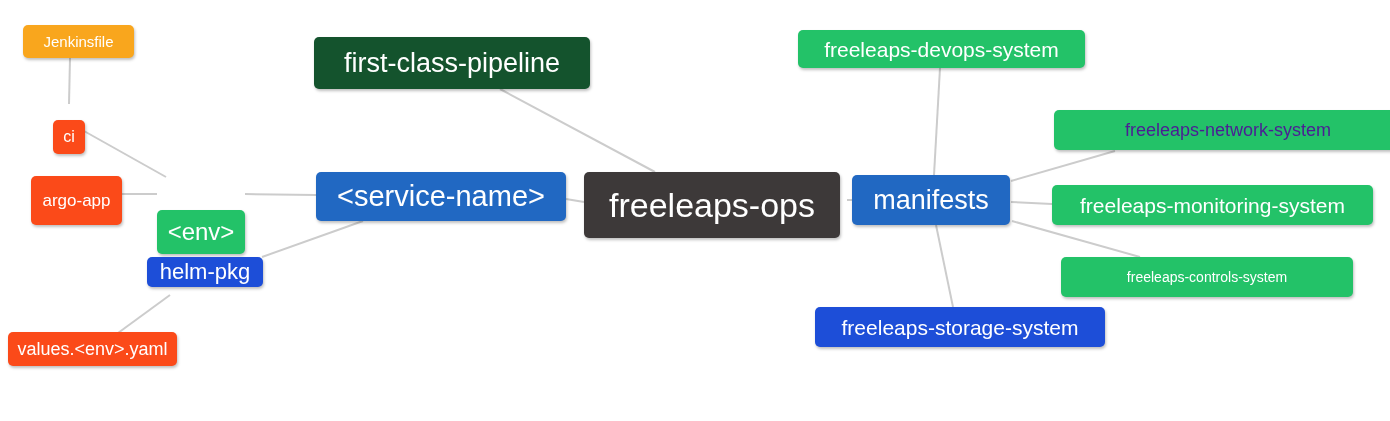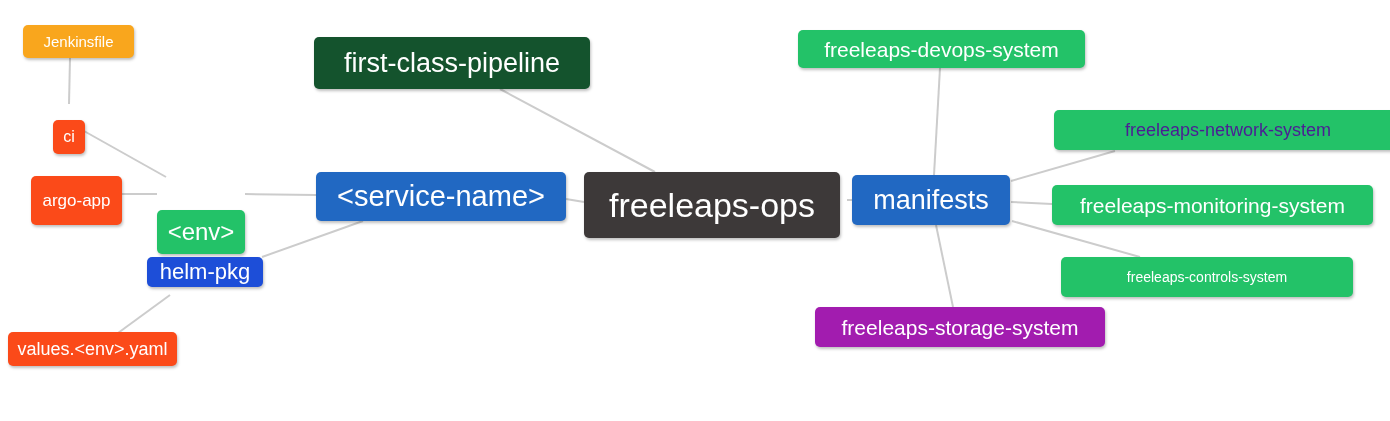--- a/index.html
+++ b/index.html
@@ -95,16 +95,16 @@
     </div>
     <div class="node" style="left: 1054px; top: 110px; width: 348px; height: 40px; background: rgb(35, 194, 104); font-size: 18px; color: #4c1d95;">
       <span>freeleaps-network-system</span>
     </div>
     <div class="node" style="left: 1052px; top: 185px; width: 321px; height: 40px; background: rgb(35, 194, 104); font-size: 21px; color: rgb(255, 255, 255);">
       <span>freeleaps-monitoring-system</span>
     </div>
     <div class="node" style="left: 1061px; top: 257px; width: 292px; height: 40px; background: rgb(35, 194, 104); font-size: 14px; color: rgb(255, 255, 255);">
       <span>freeleaps-controls-system</span>
     </div>
-    <div class="node" style="left: 815px; top: 307px; width: 290px; height: 40px; background: #a21caf; font-size: 21px; color: rgb(255, 255, 255);">
+    <div class="node" style="left: 815px; top: 307px; width: 290px; height: 40px; background: #1d4ed8; font-size: 21px; color: rgb(255, 255, 255);">
       <span>freeleaps-storage-system</span>
     </div>
   </div>
 
 </body></html>

